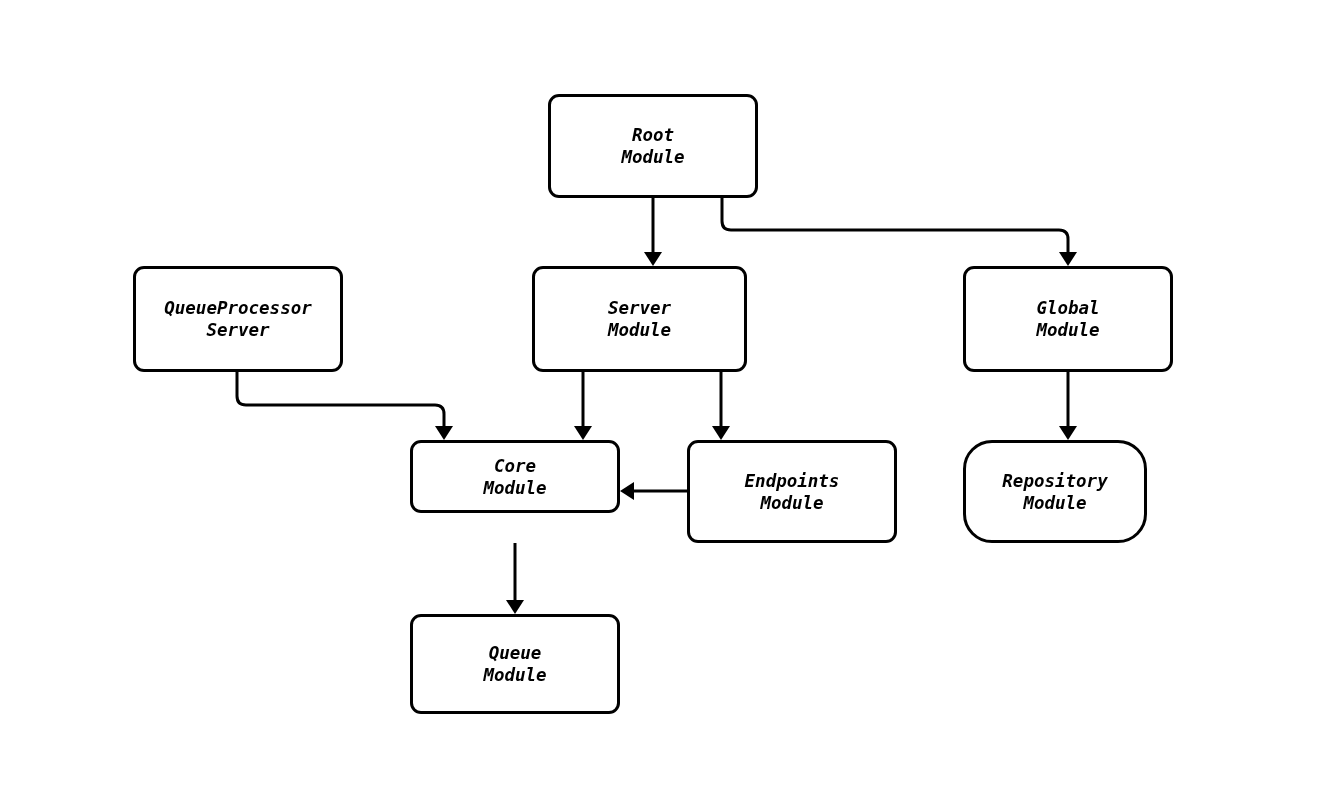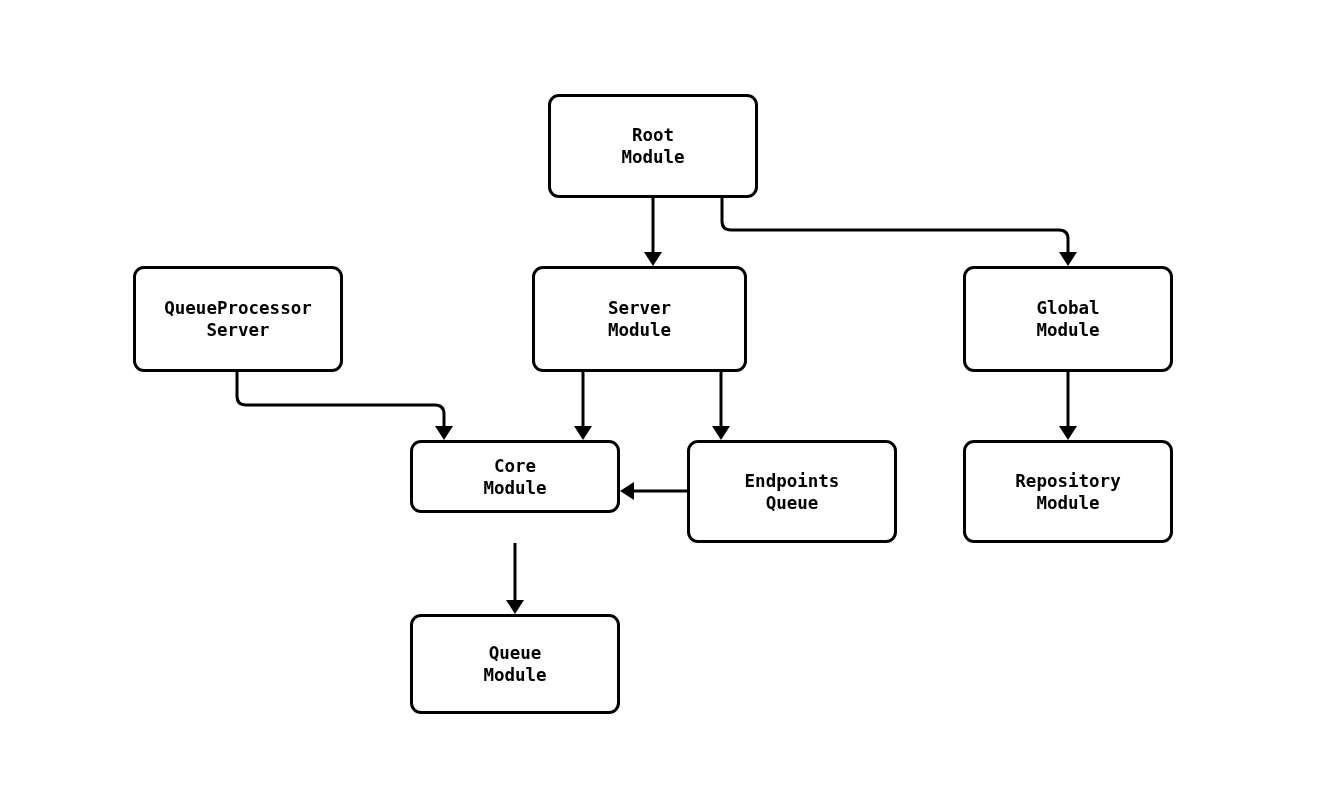--- a/index.html
+++ b/index.html
@@ -31,20 +31,21 @@
   .node {
     position: absolute;
     box-sizing: border-box;
     border: 3px solid #000000;
     border-radius: 11px;
     background: #ffffff;
     display: flex;
     align-items: center;
     justify-content: center;
     text-align: center;
+    font-style: italic;
   }
   .node-label {
     font-family: "DejaVu Sans Mono", "Liberation Mono", monospace;
     font-size: 17.5px;
     font-weight: bold;
     line-height: 22px;
     color: #000000;
     white-space: pre;
     letter-spacing: 0px;
   }
@@ -97,24 +98,24 @@
 Module</span>
   </div>
 
   <div class="node" style="left: 410px; top: 440px; width: 210px; height: 73px;">
     <span class="node-label">Core
 Module</span>
   </div>
 
   <div class="node" style="left: 687px; top: 440px; width: 210px; height: 103px;">
     <span class="node-label">Endpoints
-Queue</span>
+Module</span>
   </div>
 
-  <div class="node" style="left: 963px; top: 440px; width: 210px; height: 103px;">
+  <div class="node" style="left: 963px; top: 440px; width: 184px; height: 103px; border-radius: 29px;">
     <span class="node-label">Repository
 Module</span>
   </div>
 
   <div class="node" style="left: 410px; top: 614px; width: 210px; height: 100px;">
     <span class="node-label">Queue
 Module</span>
   </div>
 
 </div>

